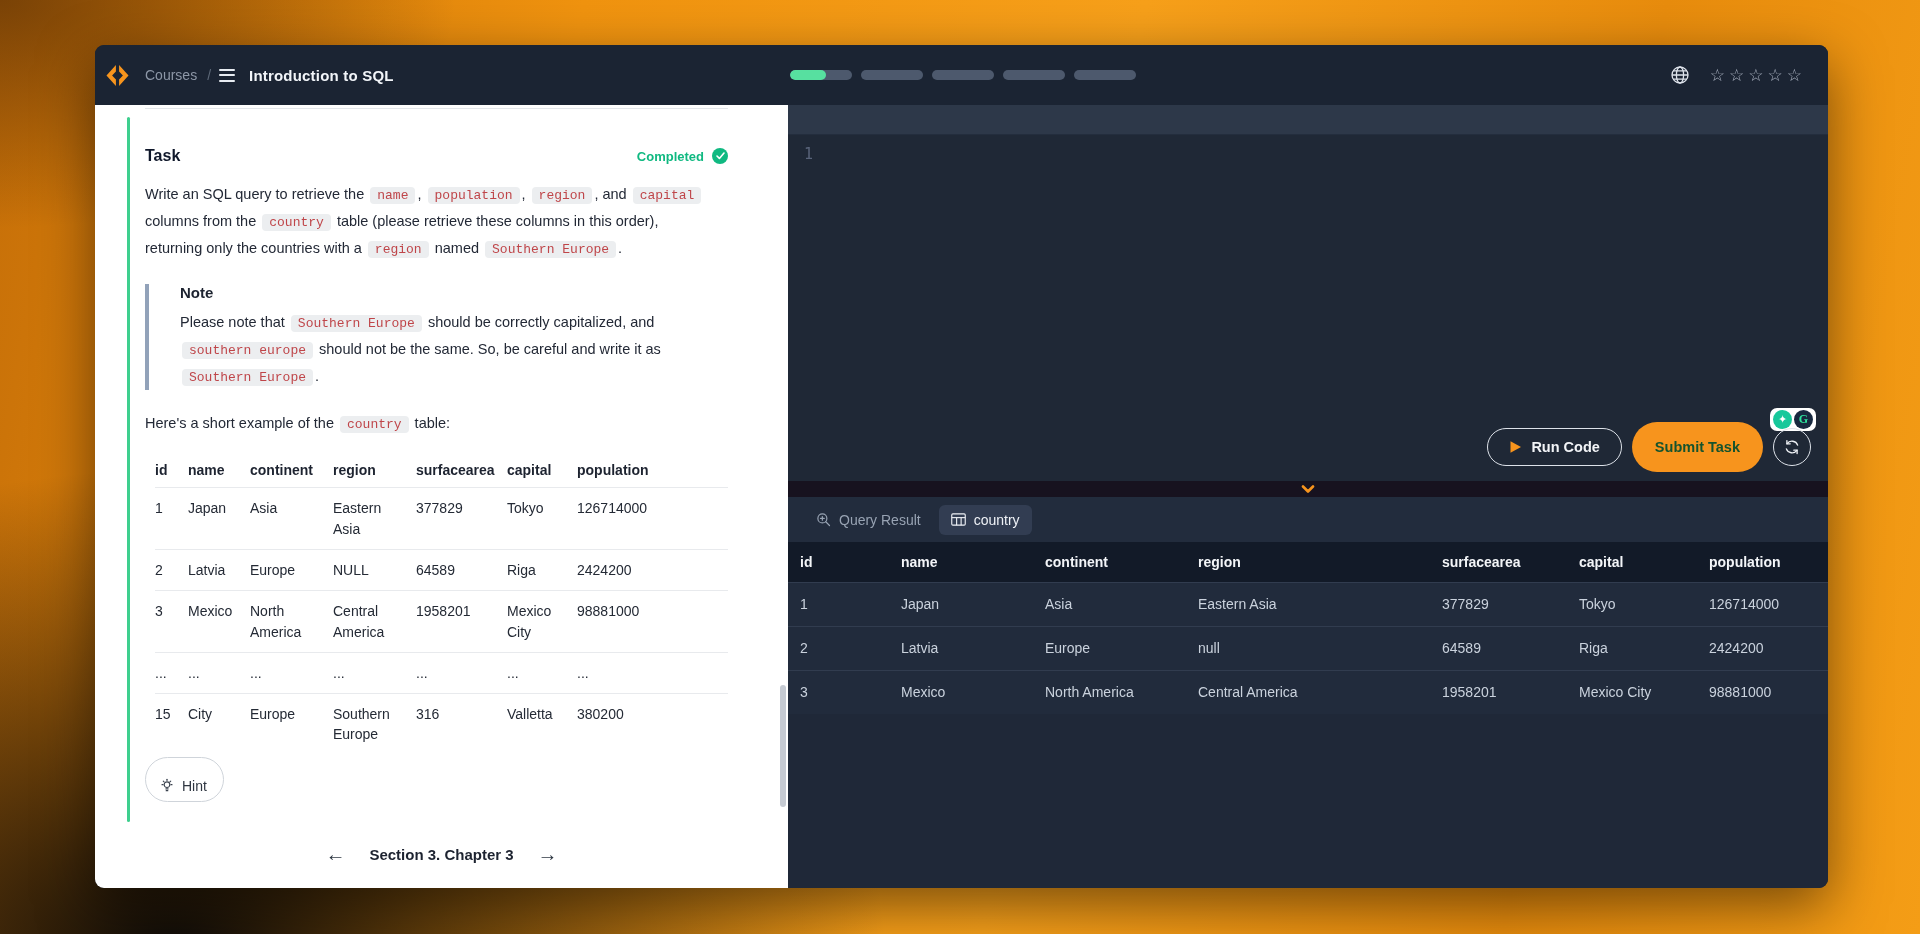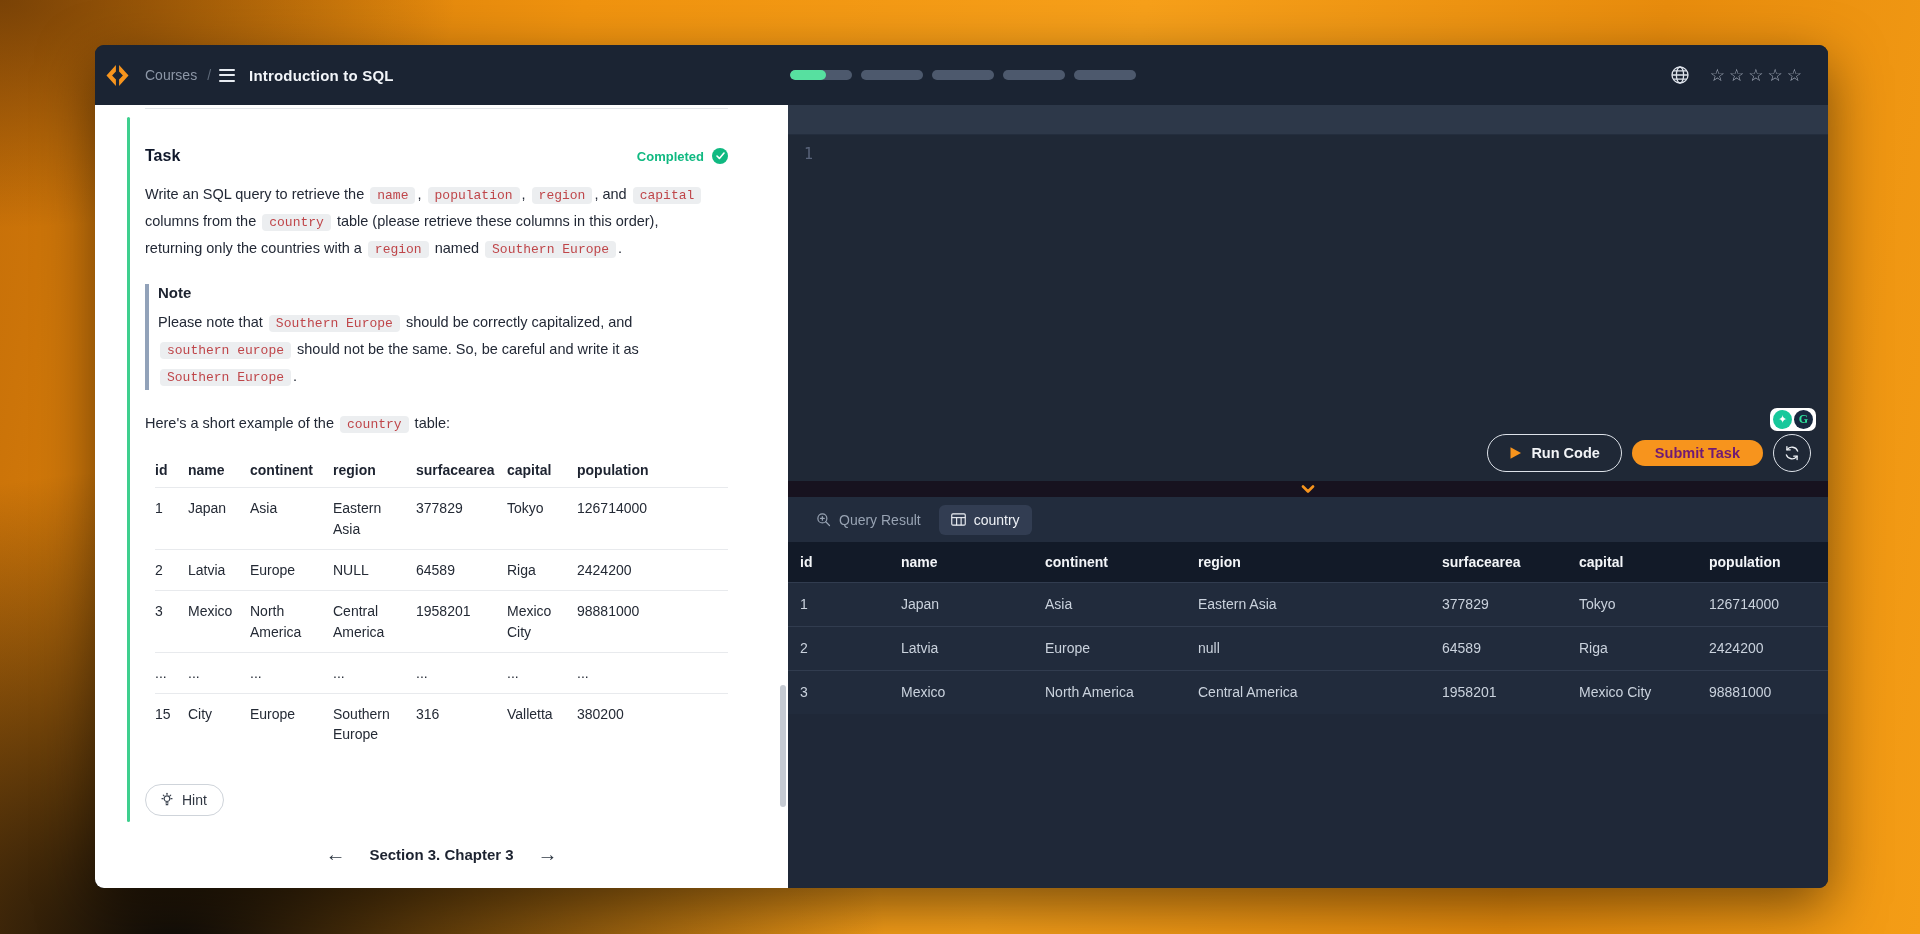--- a/index.html
+++ b/index.html
@@ -48,37 +48,37 @@
   .task-title { font-size:16px; font-weight:700; color:#0f172a; }
   .status { display:flex; align-items:center; gap:8px; }
   .status-label { color:#10b981; font-size:13px; font-weight:600; }
   .badge { width:16px; height:16px; border-radius:50%; background:#10b981; display:flex; align-items:center; justify-content:center; }
   .para { font-size:14.5px; line-height:1.85; margin-top:16px; color:#232936; max-width:565px; }
   .chip {
     font-family:"Liberation Mono","DejaVu Sans Mono",monospace;
     background:#eceef0; color:#bf4549; font-size:13px;
     padding:1px 7px; border-radius:4px; margin:0 2px; white-space:nowrap;
   }
-  .note { border-left:4px solid #92a2b9; padding-left:9px; margin-top:22px; max-width:560px; }
+  .note { border-left:4px solid #92a2b9; padding-left:31px; margin-top:22px; max-width:560px; }
   .note-title { font-size:15px; font-weight:700; color:#1d2330; }
   .note .para { margin-top:8px; }
   .intro { margin-top:20px; }
   .ex-table { border-collapse:collapse; margin-top:16px; margin-left:10px; table-layout:fixed; width:573px; font-size:14px; }
   .ex-table th { text-align:left; font-weight:700; color:#1d2330; padding:9px 12px 9px 0; border-bottom:1px solid #e8eaed; }
   .ex-table td { vertical-align:top; padding:10px 12px 10px 0; border-bottom:1px solid #e8eaed; color:#242a35; line-height:1.45; }
   .ex-table tr:last-child td { border-bottom:none; }
   .ex-table th:nth-child(1),.ex-table td:nth-child(1){width:33px;}
   .ex-table th:nth-child(2),.ex-table td:nth-child(2){width:62px;}
   .ex-table th:nth-child(3),.ex-table td:nth-child(3){width:83px;}
   .ex-table th:nth-child(4),.ex-table td:nth-child(4){width:83px;}
   .ex-table th:nth-child(5),.ex-table td:nth-child(5){width:91px;}
   .ex-table th:nth-child(6),.ex-table td:nth-child(6){width:70px;}
   .hint-btn {
-    display:inline-flex; align-items:center; gap:7px; margin-top:29px;
-    border:1px solid #cfd4da; border-radius:9999px; padding:7px 16px 7px 13px;
+    display:inline-flex; align-items:center; gap:7px; margin-top:2px;
+    border:1px solid #cfd4da; border-radius:9999px; padding:20px 16px 7px 13px;
     background:#fff; font-size:14px; color:#2f3641; cursor:pointer;
   }
   .chapter-nav {
     position:absolute; bottom:24px; left:0; width:100%;
     display:flex; align-items:center; justify-content:center; gap:24px;
   }
   .nav-arrow { font-size:20px; color:#2e3742; cursor:pointer; line-height:1; }
   .nav-label { font-size:15px; font-weight:700; color:#1d2330; }
   
   .right { flex:1; display:flex; flex-direction:column; min-width:0; background:#1f2838; }
@@ -88,22 +88,22 @@
     position:absolute; left:16px; top:10px; color:#59647a;
     font-family:"DejaVu Sans Mono",monospace; font-size:15px;
   }
   .actions { position:absolute; right:17px; bottom:9px; display:flex; align-items:center; gap:10px; }
   .btn-run {
     display:flex; align-items:center; gap:9px; height:38px; padding:0 21px;
     border:1px solid #dde2e9; border-radius:9999px; background:transparent;
     color:#f2f4f7; font-size:14.5px; font-weight:600; cursor:pointer;
   }
   .btn-submit {
-    height:26px; padding:0 23px; border:none; border-radius:9999px;
-    background:#f7941d; color:#701a75; font-size:14.5px; font-weight:600; cursor:pointer;
+    height:50px; padding:0 23px; border:none; border-radius:9999px;
+    background:#f7941d; color:#14532d; font-size:14.5px; font-weight:600; cursor:pointer;
   }
   .btn-refresh {
     width:38px; height:38px; border-radius:50%; border:1px solid #dde2e9;
     background:transparent; display:flex; align-items:center; justify-content:center; cursor:pointer;
   }
   .ext-badge {
     position:absolute; right:12px; bottom:50px; background:#ffffff; border-radius:7px;
     padding:2px 3px; display:flex; align-items:center; gap:2px; cursor:pointer;
   }
   .ext-circle { width:19px; height:19px; border-radius:50%; display:flex; align-items:center; justify-content:center; }

